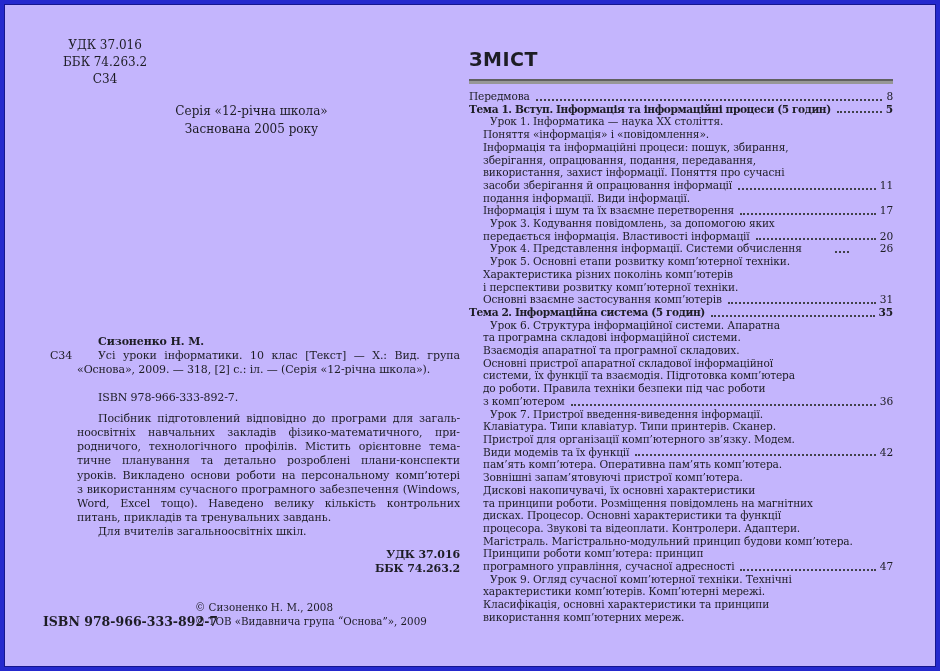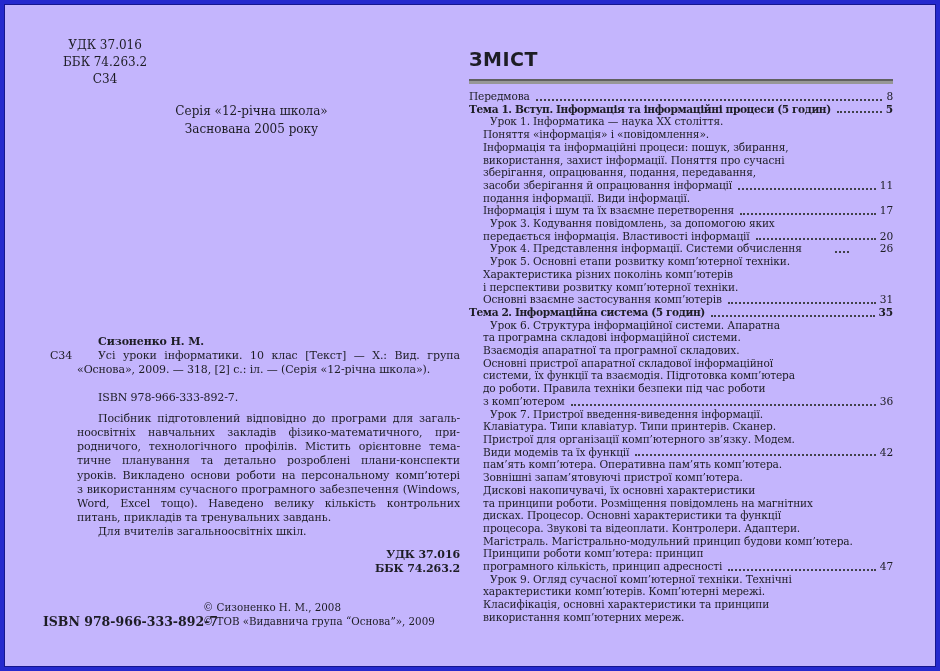--- a/index.html
+++ b/index.html
@@ -16,21 +16,21 @@
   .bib{position:absolute;left:38px;top:331px;width:383px;font-size:11px;line-height:14.2px;letter-spacing:-0.1px;}
   .bib .author{font-weight:bold;text-indent:21px;}
   .bib .c34{position:absolute;left:-27px;top:14.2px;}
   .just{text-align:justify;text-align-last:justify;}
   .indent{text-indent:21px;}
   .isbn-note{margin-top:13px;text-indent:21px;}
   .annotation{margin-top:7px;}
   .audience{text-indent:21px;}
   .codes-end{margin-top:8px;font-weight:bold;text-align:right;line-height:14.5px;}
   .isbn-bottom{position:absolute;left:4px;top:610px;font-weight:bold;font-size:12.5px;}
-  .copyrights{position:absolute;left:164px;top:597px;font-size:10.3px;line-height:13.5px;}
+  .copyrights{position:absolute;left:156px;top:597px;font-size:10.3px;line-height:13.5px;}
   
   .right-page{position:absolute;left:465px;top:0;width:424px;height:100%;}
   .toc-title{position:absolute;left:0;top:44px;font-family:"DejaVu Sans",sans-serif;font-weight:bold;font-size:19px;letter-spacing:0.5px;}
   .toc-rule{position:absolute;left:0;top:75px;width:100%;height:5px;box-sizing:border-box;background:#979797;border-top:2px solid #606060;}
   .toc{position:absolute;left:0;top:86px;width:100%;font-size:10.6px;line-height:12.7px;letter-spacing:-0.15px;}
   .toc-line{white-space:nowrap;}
   .toc-line.lesson{margin-left:14px;}
   .toc-line.first.lesson{text-indent:7px;}
   .toc-line.theme{font-weight:bold;}
   .leader-row{display:flex;align-items:baseline;white-space:nowrap;text-align:center;}
@@ -100,22 +100,22 @@
           <span class="pg">8</span>
         </div>
         <div class="toc-line theme first leader-row">
           <span class="t">Тема 1. Вступ. Інформація та інформаційні процеси (5 годин)</span>
           <span class="dots"></span>
           <span class="pg">5</span>
         </div>
         <div class="toc-line lesson first">Урок 1. Інформатика — наука ХХ століття.</div>
         <div class="toc-line lesson">Поняття «інформація» і «повідомлення».</div>
         <div class="toc-line lesson">Інформація та інформаційні процеси: пошук, збирання,</div>
+        <div class="toc-line lesson">зберігання, опрацювання, подання, передавання,</div>
         <div class="toc-line lesson">використання, захист інформації. Поняття про сучасні</div>
-        <div class="toc-line lesson">зберігання, опрацювання, подання, передавання,</div>
         <div class="toc-line lesson leader-row">
           <span class="t">засоби зберігання й опрацювання інформації</span>
           <span class="dots"></span>
           <span class="pg">11</span>
         </div>
         <div class="toc-line lesson">подання інформації. Види інформації.</div>
         <div class="toc-line lesson leader-row">
           <span class="t">Інформація і шум та їх взаємне перетворення</span>
           <span class="dots"></span>
           <span class="pg">17</span>
@@ -165,21 +165,21 @@
         </div>
         <div class="toc-line lesson">пам’ять комп’ютера. Оперативна пам’ять комп’ютера.</div>
         <div class="toc-line lesson">Зовнішні запам’ятовуючі пристрої комп’ютера.</div>
         <div class="toc-line lesson">Дискові накопичувачі, їх основні характеристики</div>
         <div class="toc-line lesson">та принципи роботи. Розміщення повідомлень на магнітних</div>
         <div class="toc-line lesson">дисках. Процесор. Основні характеристики та функції</div>
         <div class="toc-line lesson">процесора. Звукові та відеоплати. Контролери. Адаптери.</div>
         <div class="toc-line lesson">Магістраль. Магістрально-модульний принцип будови комп’ютера.</div>
         <div class="toc-line lesson">Принципи роботи комп’ютера: принцип</div>
         <div class="toc-line lesson leader-row">
-          <span class="t">програмного кількість, принцип адресності</span>
+          <span class="t">програмного управління, сучасної адресності</span>
           <span class="dots"></span>
           <span class="pg">47</span>
         </div>
         <div class="toc-line lesson first">Урок 9. Огляд сучасної комп’ютерної техніки. Технічні</div>
         <div class="toc-line lesson">характеристики комп’ютерів. Комп’ютерні мережі.</div>
         <div class="toc-line lesson">Класифікація, основні характеристики та принципи</div>
         <div class="toc-line lesson">використання комп’ютерних мереж.</div>
       </div>
   </div>
 

